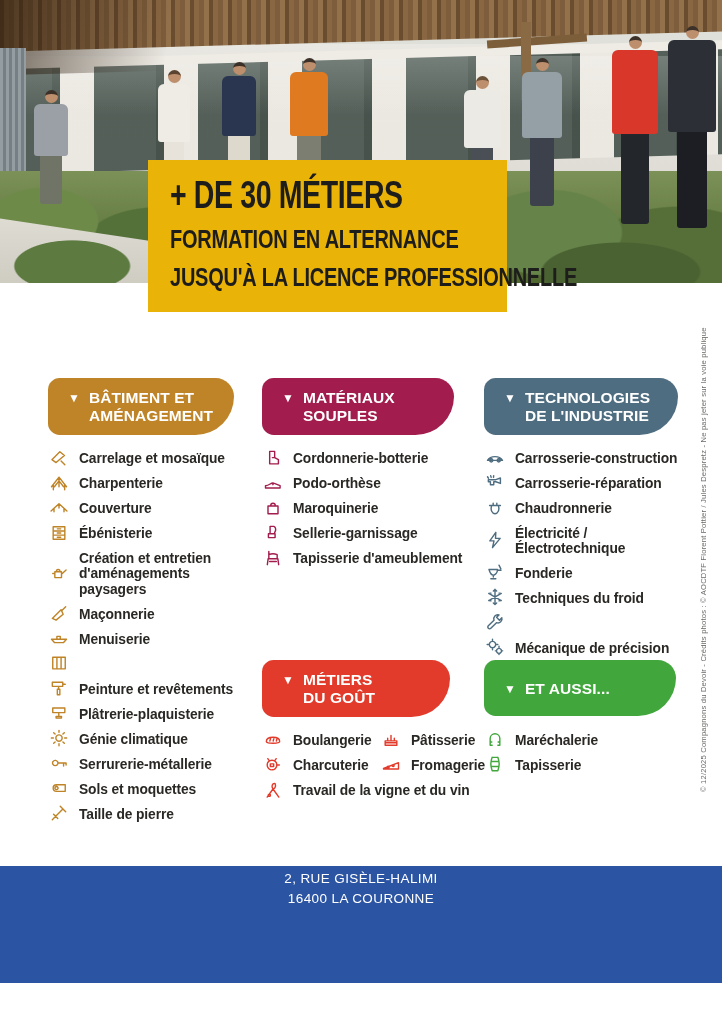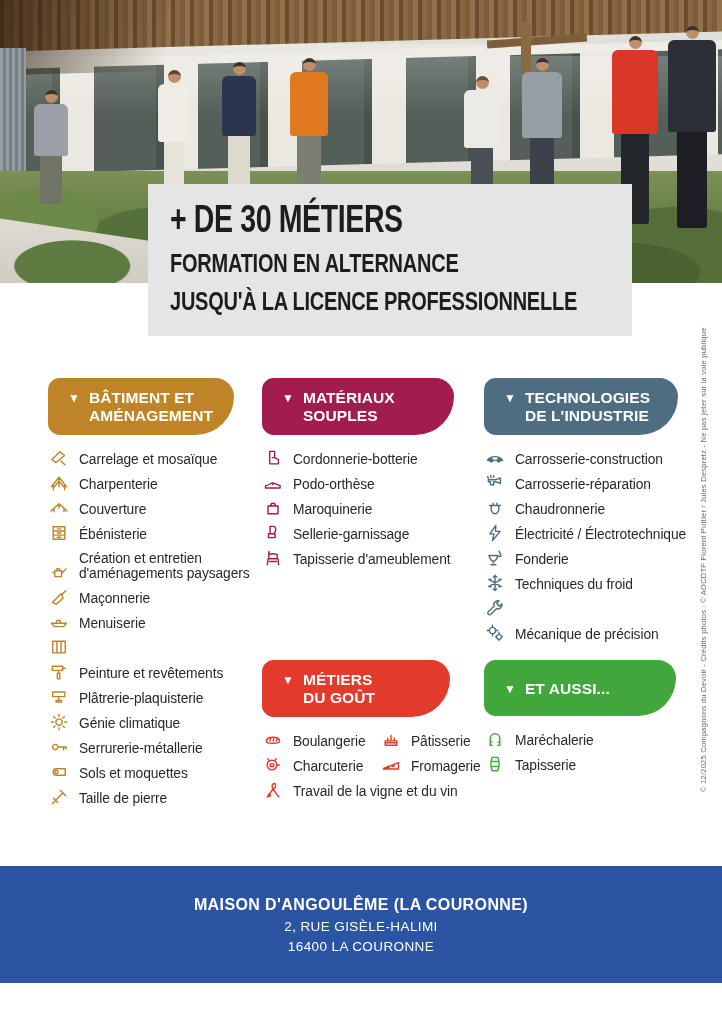--- a/index.html
+++ b/index.html
@@ -41,38 +41,38 @@
           radial-gradient(95px 42px at 10% 50%,#5d7a40 0 60%,rgba(0,0,0,0) 62%),
           radial-gradient(120px 46px at 34% 60%,#43592c 0 60%,rgba(0,0,0,0) 62%),
           radial-gradient(110px 44px at 60% 55%,#5a7540 0 60%,rgba(0,0,0,0) 62%),
           radial-gradient(130px 48px at 86% 60%,#4a6231 0 60%,rgba(0,0,0,0) 62%);}
   .person{position:absolute;z-index:3;}
   .person .head{width:13px;height:13px;border-radius:50%;background:#bd8f6d;margin:0 auto;border-top:4px solid #3c3128;box-sizing:border-box;}
   .person .torso{border-radius:6px 6px 3px 3px;margin-top:1px;}
   .person .legs{width:62%;margin:0 auto;border-radius:0 0 3px 3px;}
 
   
-  .title-box{position:absolute;left:148px;top:160px;width:484px;height:152px;background:#e5e5e5;z-index:6;
-             padding:16px 0 0 22px;box-sizing:border-box;color:#1d1d1b;margin-top:24px;}
+  .title-box{position:absolute;left:148px;top:160px;width:359px;height:152px;background:#eab308;z-index:6;
+             padding:16px 0 0 22px;box-sizing:border-box;color:#1d1d1b;}
   .title-box h1{margin:0;font-size:38px;font-weight:bold;line-height:1.05;letter-spacing:-.5px;
              transform:scaleX(.75);transform-origin:left;white-space:nowrap;}
   .title-box p{margin:9px 0 0;font-size:25px;font-weight:bold;line-height:1.15;letter-spacing:-.3px;
              transform:scaleX(.8);transform-origin:left;white-space:nowrap;}
 
   
   .cat{position:absolute;}
   .badge{color:#fff;border-radius:14px 22px 46px 14px;display:flex;align-items:flex-start;
          padding:11px 10px 9px 20px;min-height:56px;box-sizing:border-box;}
   .badge.single{align-items:center;}
   .badge .tri{font-size:12px;margin:3px 9px 0 0;line-height:1;}
   .badge.single .tri{margin-top:0;}
   .badge .lines{font-weight:bold;font-size:15.5px;line-height:1.18;letter-spacing:.1px;}
   .badge .lines span{display:block;}
   .items{list-style:none;margin:13px 0 0;padding:0;}
-  .item{display:flex;align-items:flex-end;margin-bottom:5px;}
+  .item{display:flex;align-items:center;margin-bottom:5px;font-weight:bold;}
   .item .icon{flex:0 0 22px;width:22px;height:20px;margin-right:9px;display:flex;align-items:center;justify-content:center;}
   .item .icon svg{width:20px;height:20px;display:block;}
   .item .label{font-size:13.8px;color:#2a2824;line-height:1.15;padding-top:3px;letter-spacing:-.1px;}
   .cat-gout .items{display:grid;grid-template-columns:116px 1fr;column-gap:2px;}
   .cat-gout .items .item:nth-child(5){grid-column:1 / -1;}
 
   
   .footer{position:absolute;left:0;top:866px;width:722px;height:117px;text-align:center;color:#fff;z-index:2;}
   .footer .f1{font-weight:bold;font-size:16px;letter-spacing:.4px;padding-top:30px;}
   .footer .f2,.footer .f3{font-size:13.5px;letter-spacing:.4px;margin-top:5px;}
@@ -471,18 +471,17 @@
             </span>
             <span class="label">Tapisserie</span>
           </li>
         </ul>
       </section>
     </div>
 
   <div class="credit">© 12/2025 Compagnons du Devoir - Crédits photos : © AOCDTF Florent Pottier / Jules Despretz - Ne pas jeter sur la voie publique</div>
 
   <div class="footer" style="background: rgb(43, 84, 163);">
-    <div class="f1">MAISON D'ANGOULÊME (LA COURONNE)</div>
     <div class="f2">2, RUE GISÈLE-HALIMI</div>
     <div class="f3">16400 LA COURONNE</div>
   </div>
 
 </div>
 
 </body></html>

